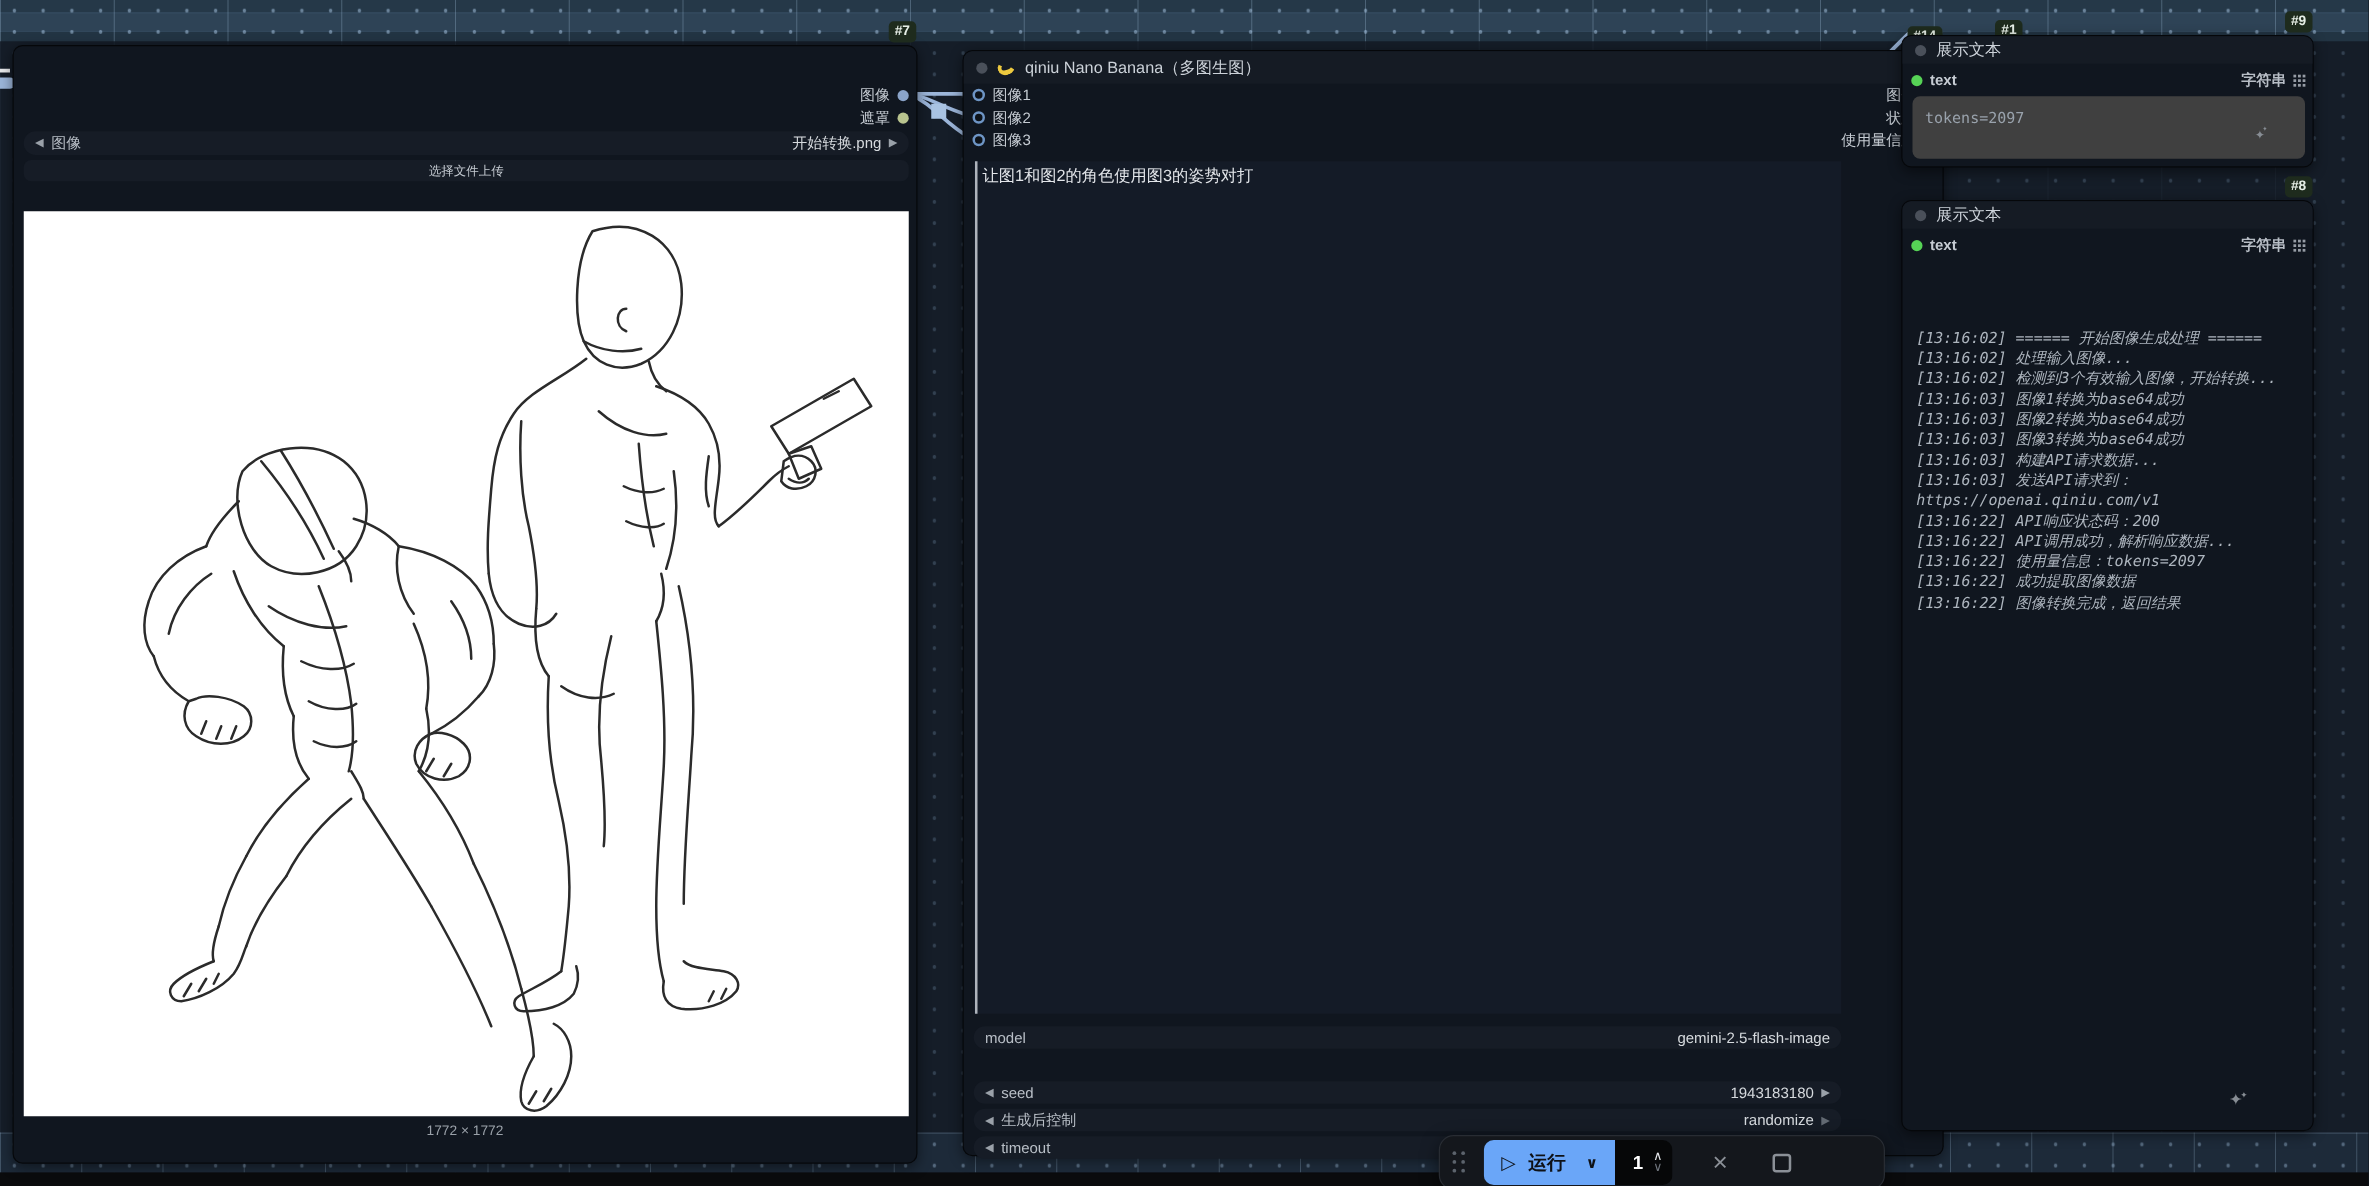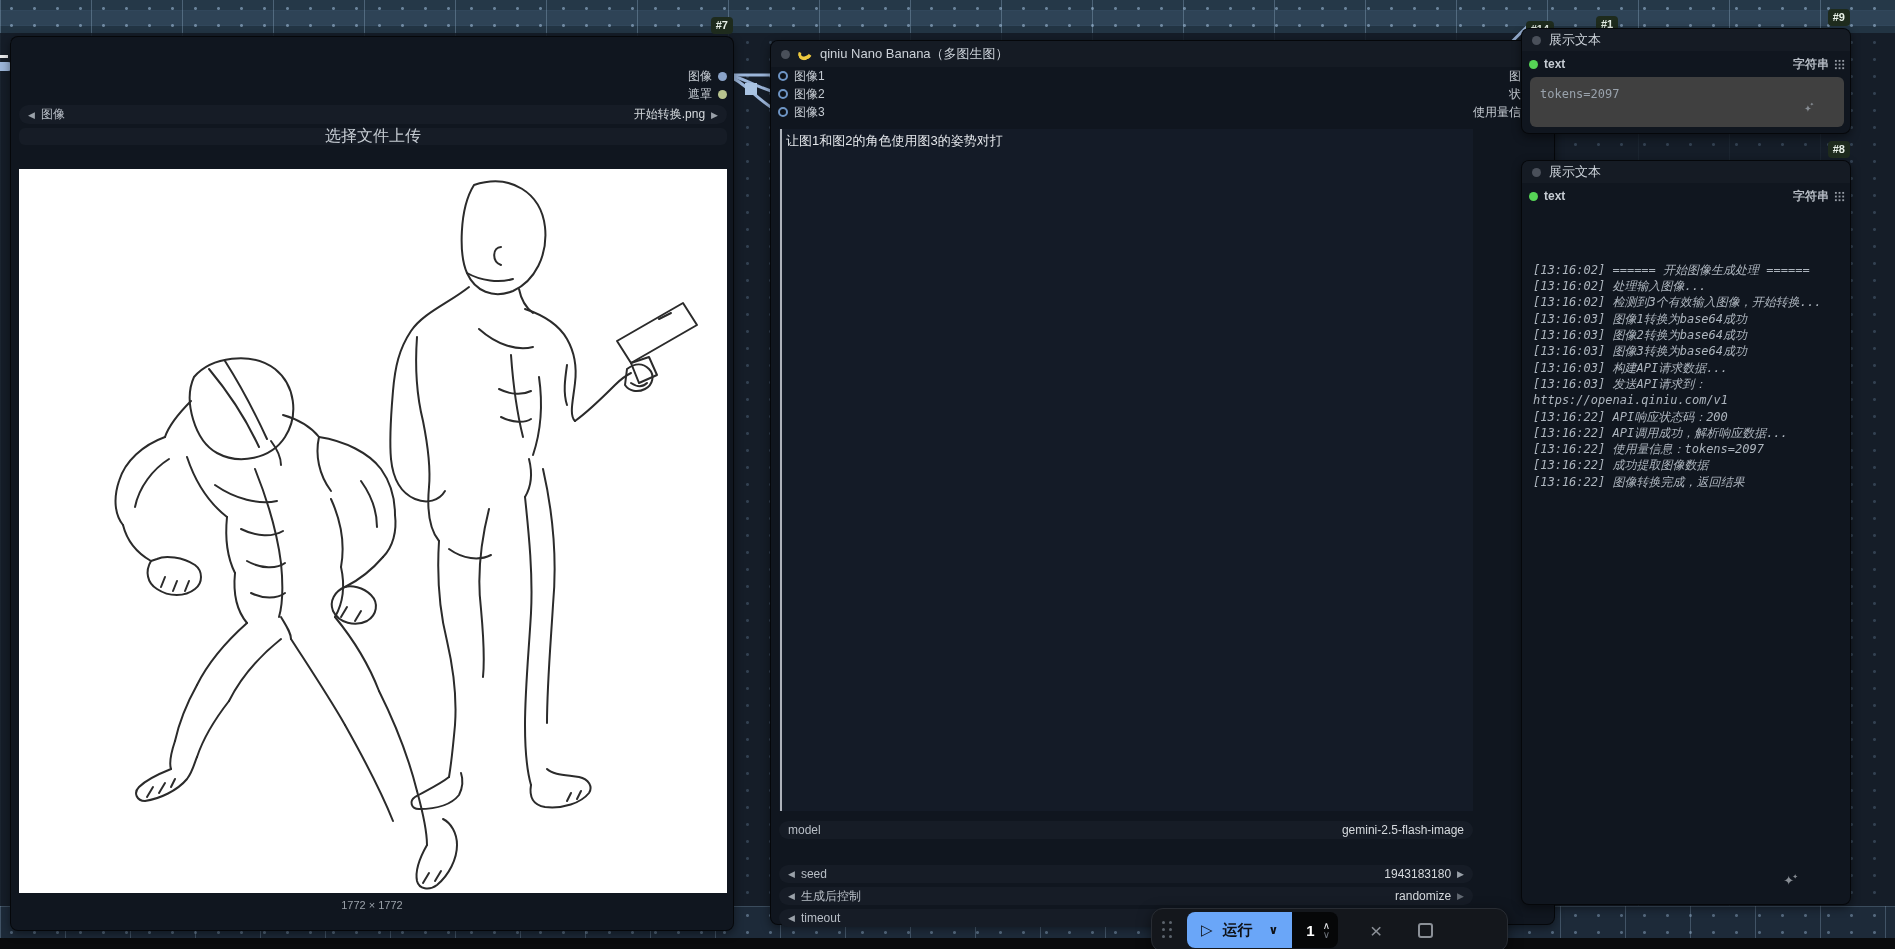--- a/index.html
+++ b/index.html
@@ -44,21 +44,21 @@
   .slot.in { left:7px; } .slot.out { right:6px; }
   .dot { width:9px; height:9px; border-radius:50%; flex:0 0 auto; }
   .dot.blue { background:#8aa3c8; } .dot.olive { background:#b9c48f; } .dot.green { background:#56d356; }
   .ring { width:10px; height:10px; border-radius:50%; border:2.5px solid #6e95c5; background:#0d1219; flex:0 0 auto; }
   .widget { position:absolute; height:18px; background:#161c26; border-radius:10px;
     display:flex; align-items:center; font-size:12px; color:#b9bfc7; padding:0 9px; gap:6px; }
   .widget .value { margin-left:auto; color:#d6dade; }
   .widget .arrow { color:#9aa1a9; font-size:9px; }
   .widget .arrow.dim { color:#636a73; }
   .btn-widget { position:absolute; background:#161c26; border-radius:6px; color:#c6ccd3;
-    font-size:16px; display:flex; align-items:center; justify-content:center; }
+    font-size:10px; display:flex; align-items:center; justify-content:center; }
   .preview { position:absolute; background:#ffffff; }
   .size-label { position:absolute; width:100%; text-align:center; color:#9aa1a9; font-size:11px; }
   .prompt-box { position:absolute; background:#141b27; color:#e3e6ea; font-size:13px;
     padding:3px 4px 3px 7px; line-height:17px; }
   .prompt-box .vline { position:absolute; left:1px; top:0; width:2px; height:100%; background:#c9ced6; opacity:.85; }
   .type-label { margin-left:auto; display:flex; align-items:center; gap:5px; color:#b7bdc5; font-weight:bold; }
   .grid-icon { width:11px; height:11px;
     background-image:radial-gradient(circle, #969ca5 1.1px, transparent 1.4px);
     background-size:3.7px 3.7px; }
   .value-box { position:absolute; background:#404040; border-radius:6px; color:#99a2ac;

